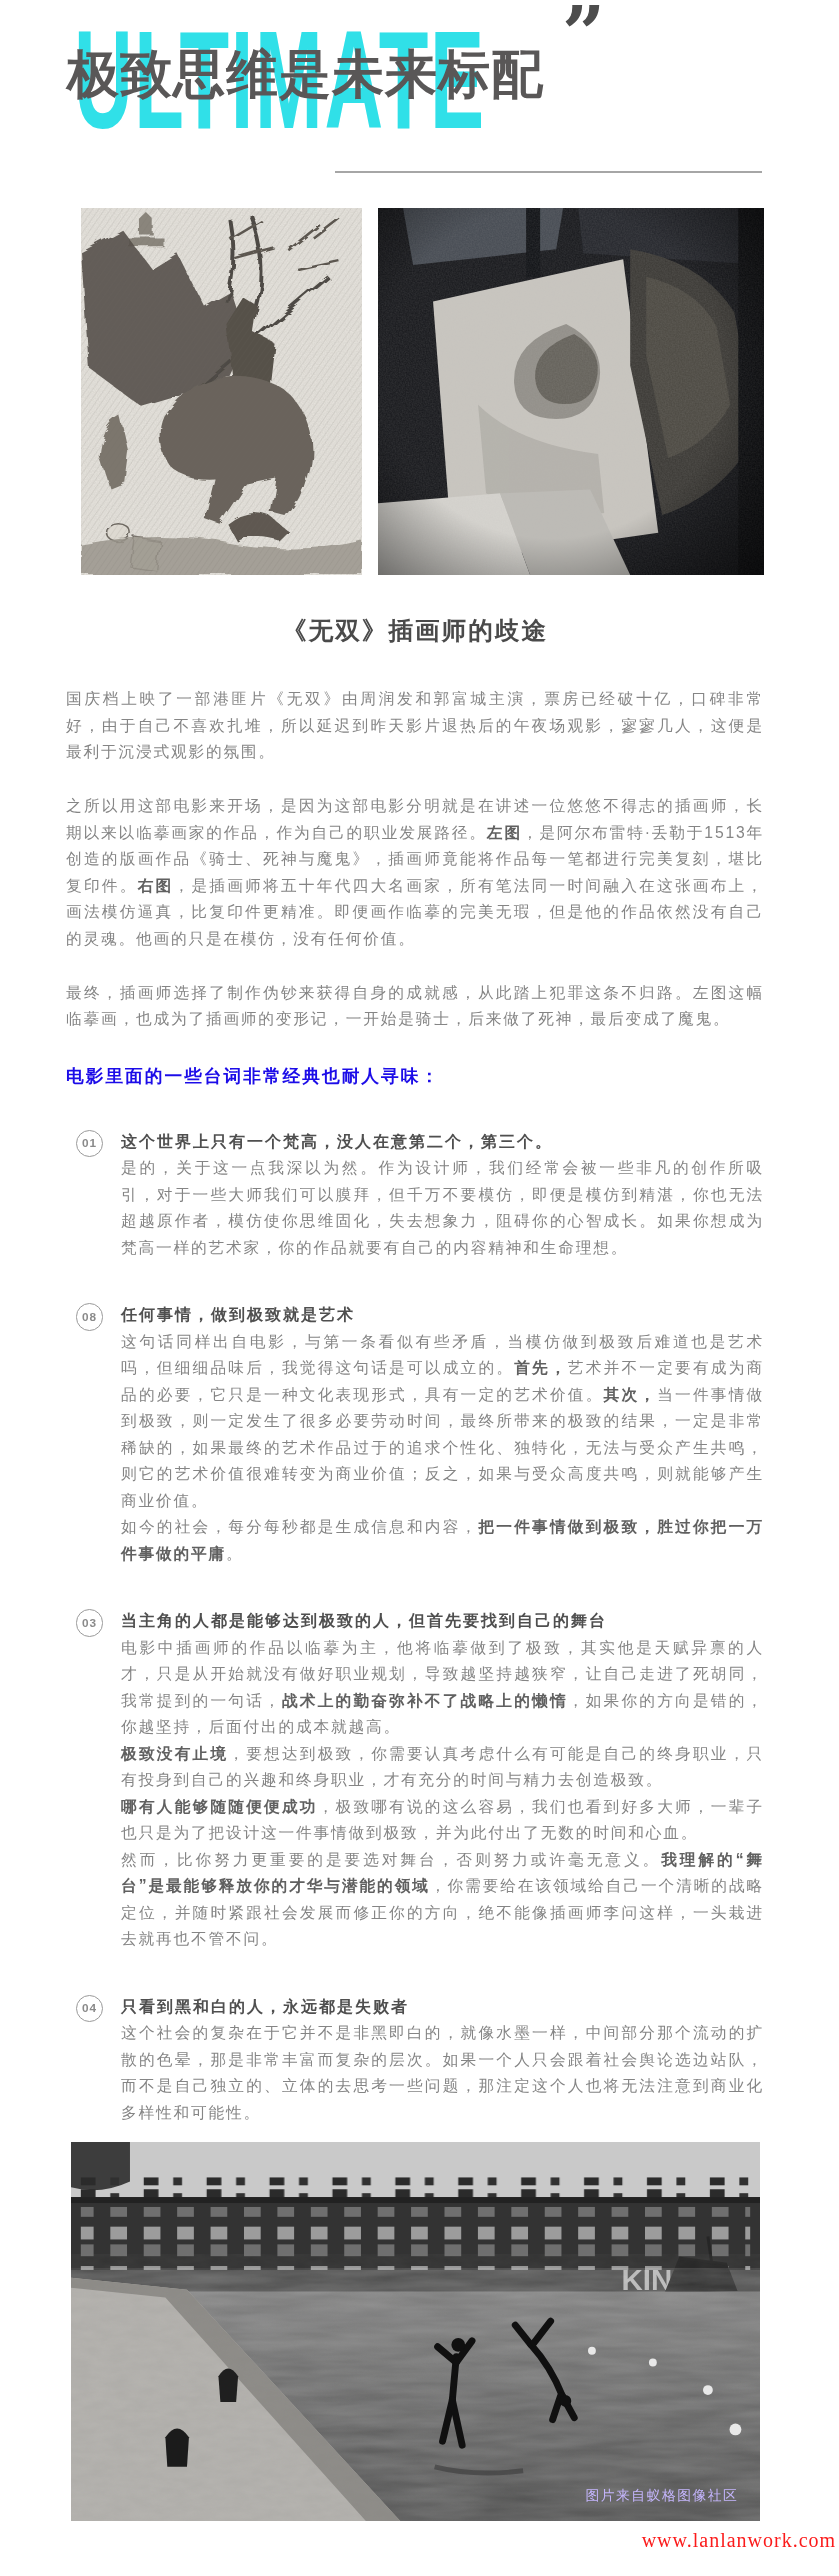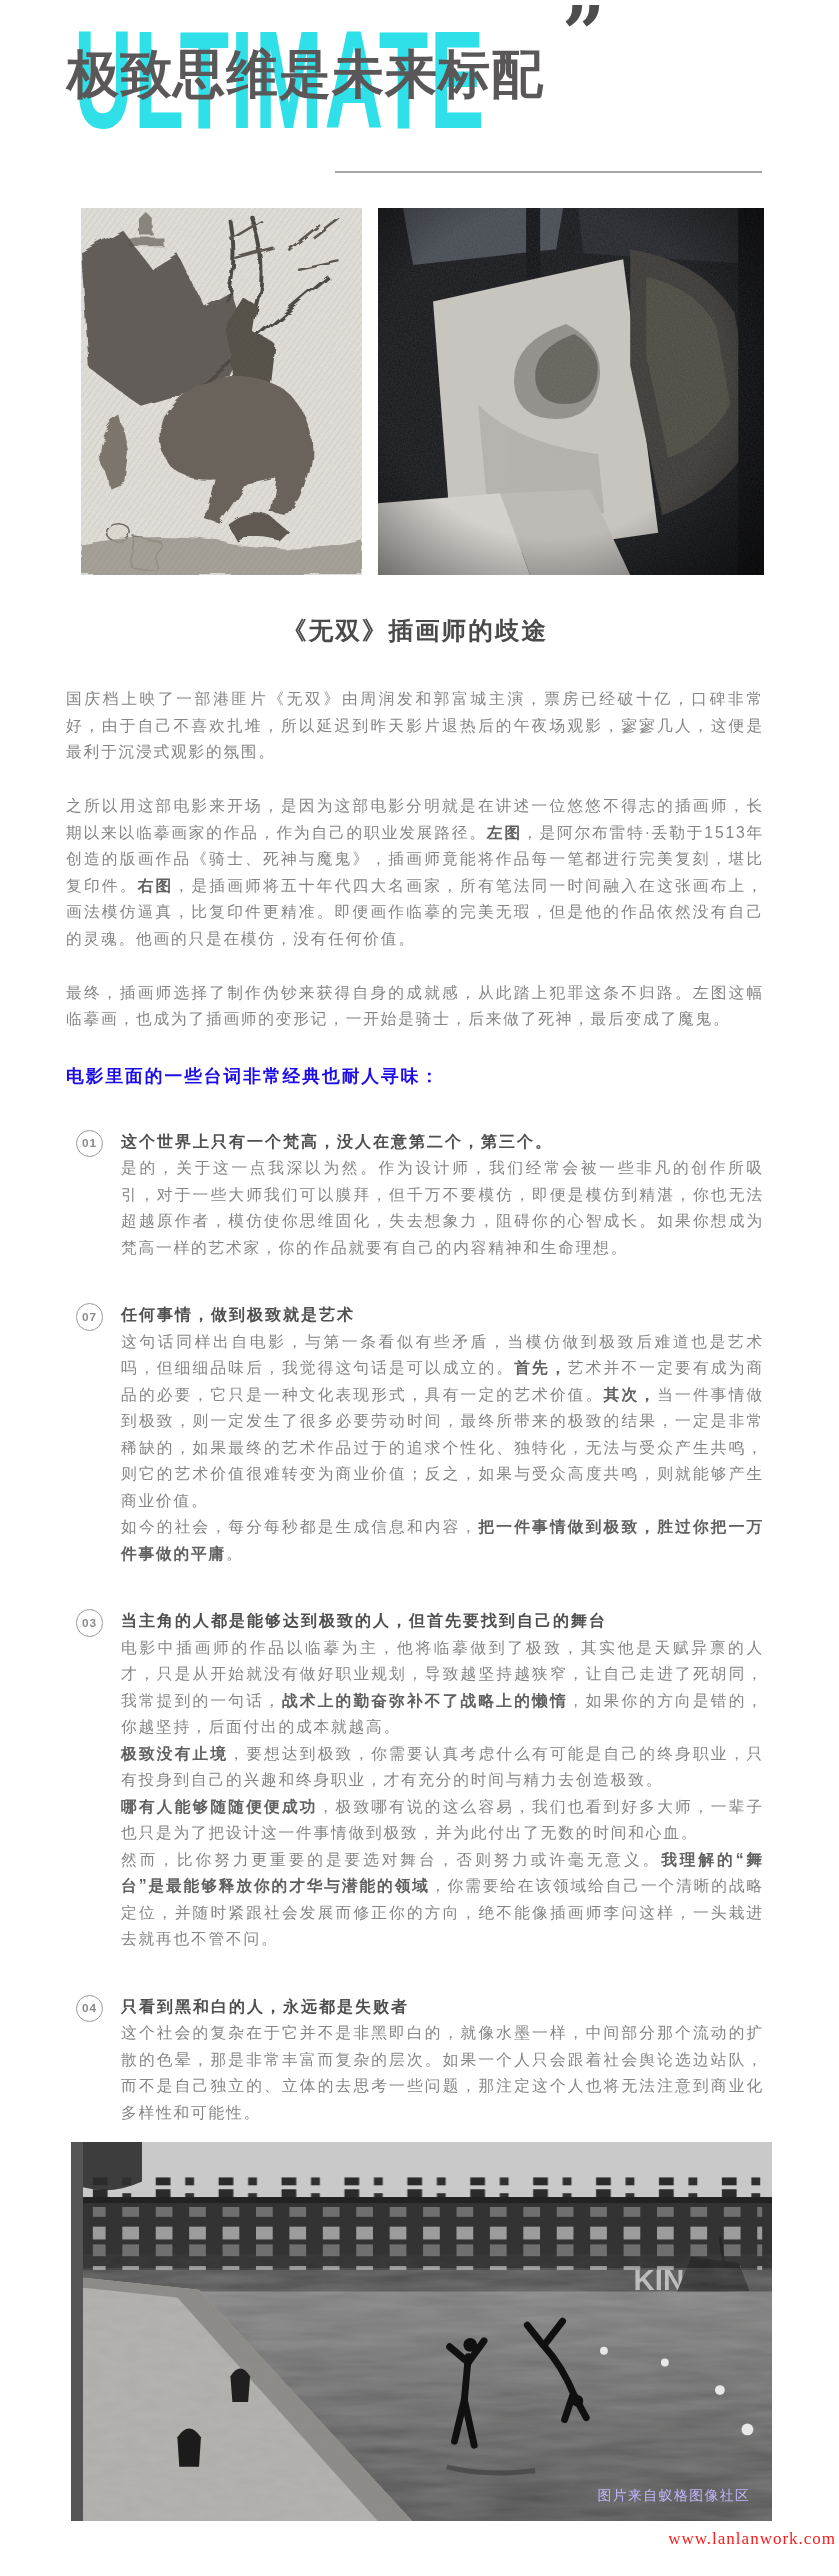--- a/index.html
+++ b/index.html
@@ -54,30 +54,30 @@
     display:flex;align-items:center;justify-content:center;margin:1px 17.7px 0 9.8px;
   }
   .item-content{flex:1;min-width:0;}
   .item-title{
     margin:0;font-size:16px;line-height:26.5px;font-weight:bold;color:#4f4f4f;letter-spacing:2px;
   }
   .item-para{
     margin:0;font-size:15.7px;line-height:26.5px;color:#858585;text-align:justify;letter-spacing:1.8px;
   }
   
-  .photo-wrap{position:relative;margin:15.7px 0 0 71px;width:689px;height:379px;background:#555;padding-left:12px;}
+  .photo-wrap{position:relative;margin:15.7px 0 0 71px;width:689px;height:379px;background:#555;}
   .photo-wrap svg{display:block;width:100%;height:100%;}
   .photo-caption{
     position:absolute;right:21.6px;bottom:15.7px;color:#c4b5fd;font-size:13.8px;letter-spacing:1.5px;
   }
   
   .footer{
     margin:7.9px 3.9px 0 0;text-align:right;
     font-family:"Liberation Serif","DejaVu Serif",serif;
-    font-size:17px;color:#fb1b1b;letter-spacing:1px;
+    font-size:20px;color:#fb1b1b;letter-spacing:1px;
   }
 </style>
 </head>
 <body>
 
 <div class="page">
 
   <div class="header">
     <div class="ultimate">ULTIMATE</div>
     <h1 class="main-title">极致思维是未来标配</h1>
@@ -165,21 +165,21 @@
 
     <div class="list-item">
       <div class="num-circle">01</div>
       <div class="item-content">
         <p class="item-title">这个世界上只有一个梵高，没人在意第二个，第三个。</p>
         <p class="item-para"><span>是的，关于这一点我深以为然。作为设计师，我们经常会被一些非凡的创作所吸引，对于一些大师我们可以膜拜，但千万不要模仿，即便是模仿到精湛，你也无法超越原作者，模仿使你思维固化，失去想象力，阻碍你的心智成长。如果你想成为梵高一样的艺术家，你的作品就要有自己的内容精神和生命理想。</span></p>
       </div>
     </div>
 
     <div class="list-item">
-      <div class="num-circle">07</div>
+      <div class="num-circle">08</div>
       <div class="item-content">
         <p class="item-title">任何事情，做到极致就是艺术</p>
         <p class="item-para"><span>这句话同样出自电影，与第一条看似有些矛盾，当模仿做到极致后难道也是艺术吗，但细细品味后，我觉得这句话是可以成立的。</span><b>首先，</b><span>艺术并不一定要有成为商品的必要，它只是一种文化表现形式，具有一定的艺术价值。</span><b>其次，</b><span>当一件事情做到极致，则一定发生了很多必要劳动时间，最终所带来的极致的结果，一定是非常稀缺的，如果最终的艺术作品过于的追求个性化、独特化，无法与受众产生共鸣，则它的艺术价值很难转变为商业价值；反之，如果与受众高度共鸣，则就能够产生商业价值。</span></p>
         <p class="item-para"><span>如今的社会，每分每秒都是生成信息和内容，</span><b>把一件事情做到极致，胜过你把一万件事做的平庸</b><span>。</span></p>
       </div>
     </div>
 
     <div class="list-item">
       <div class="num-circle">03</div>
       <div class="item-content">

